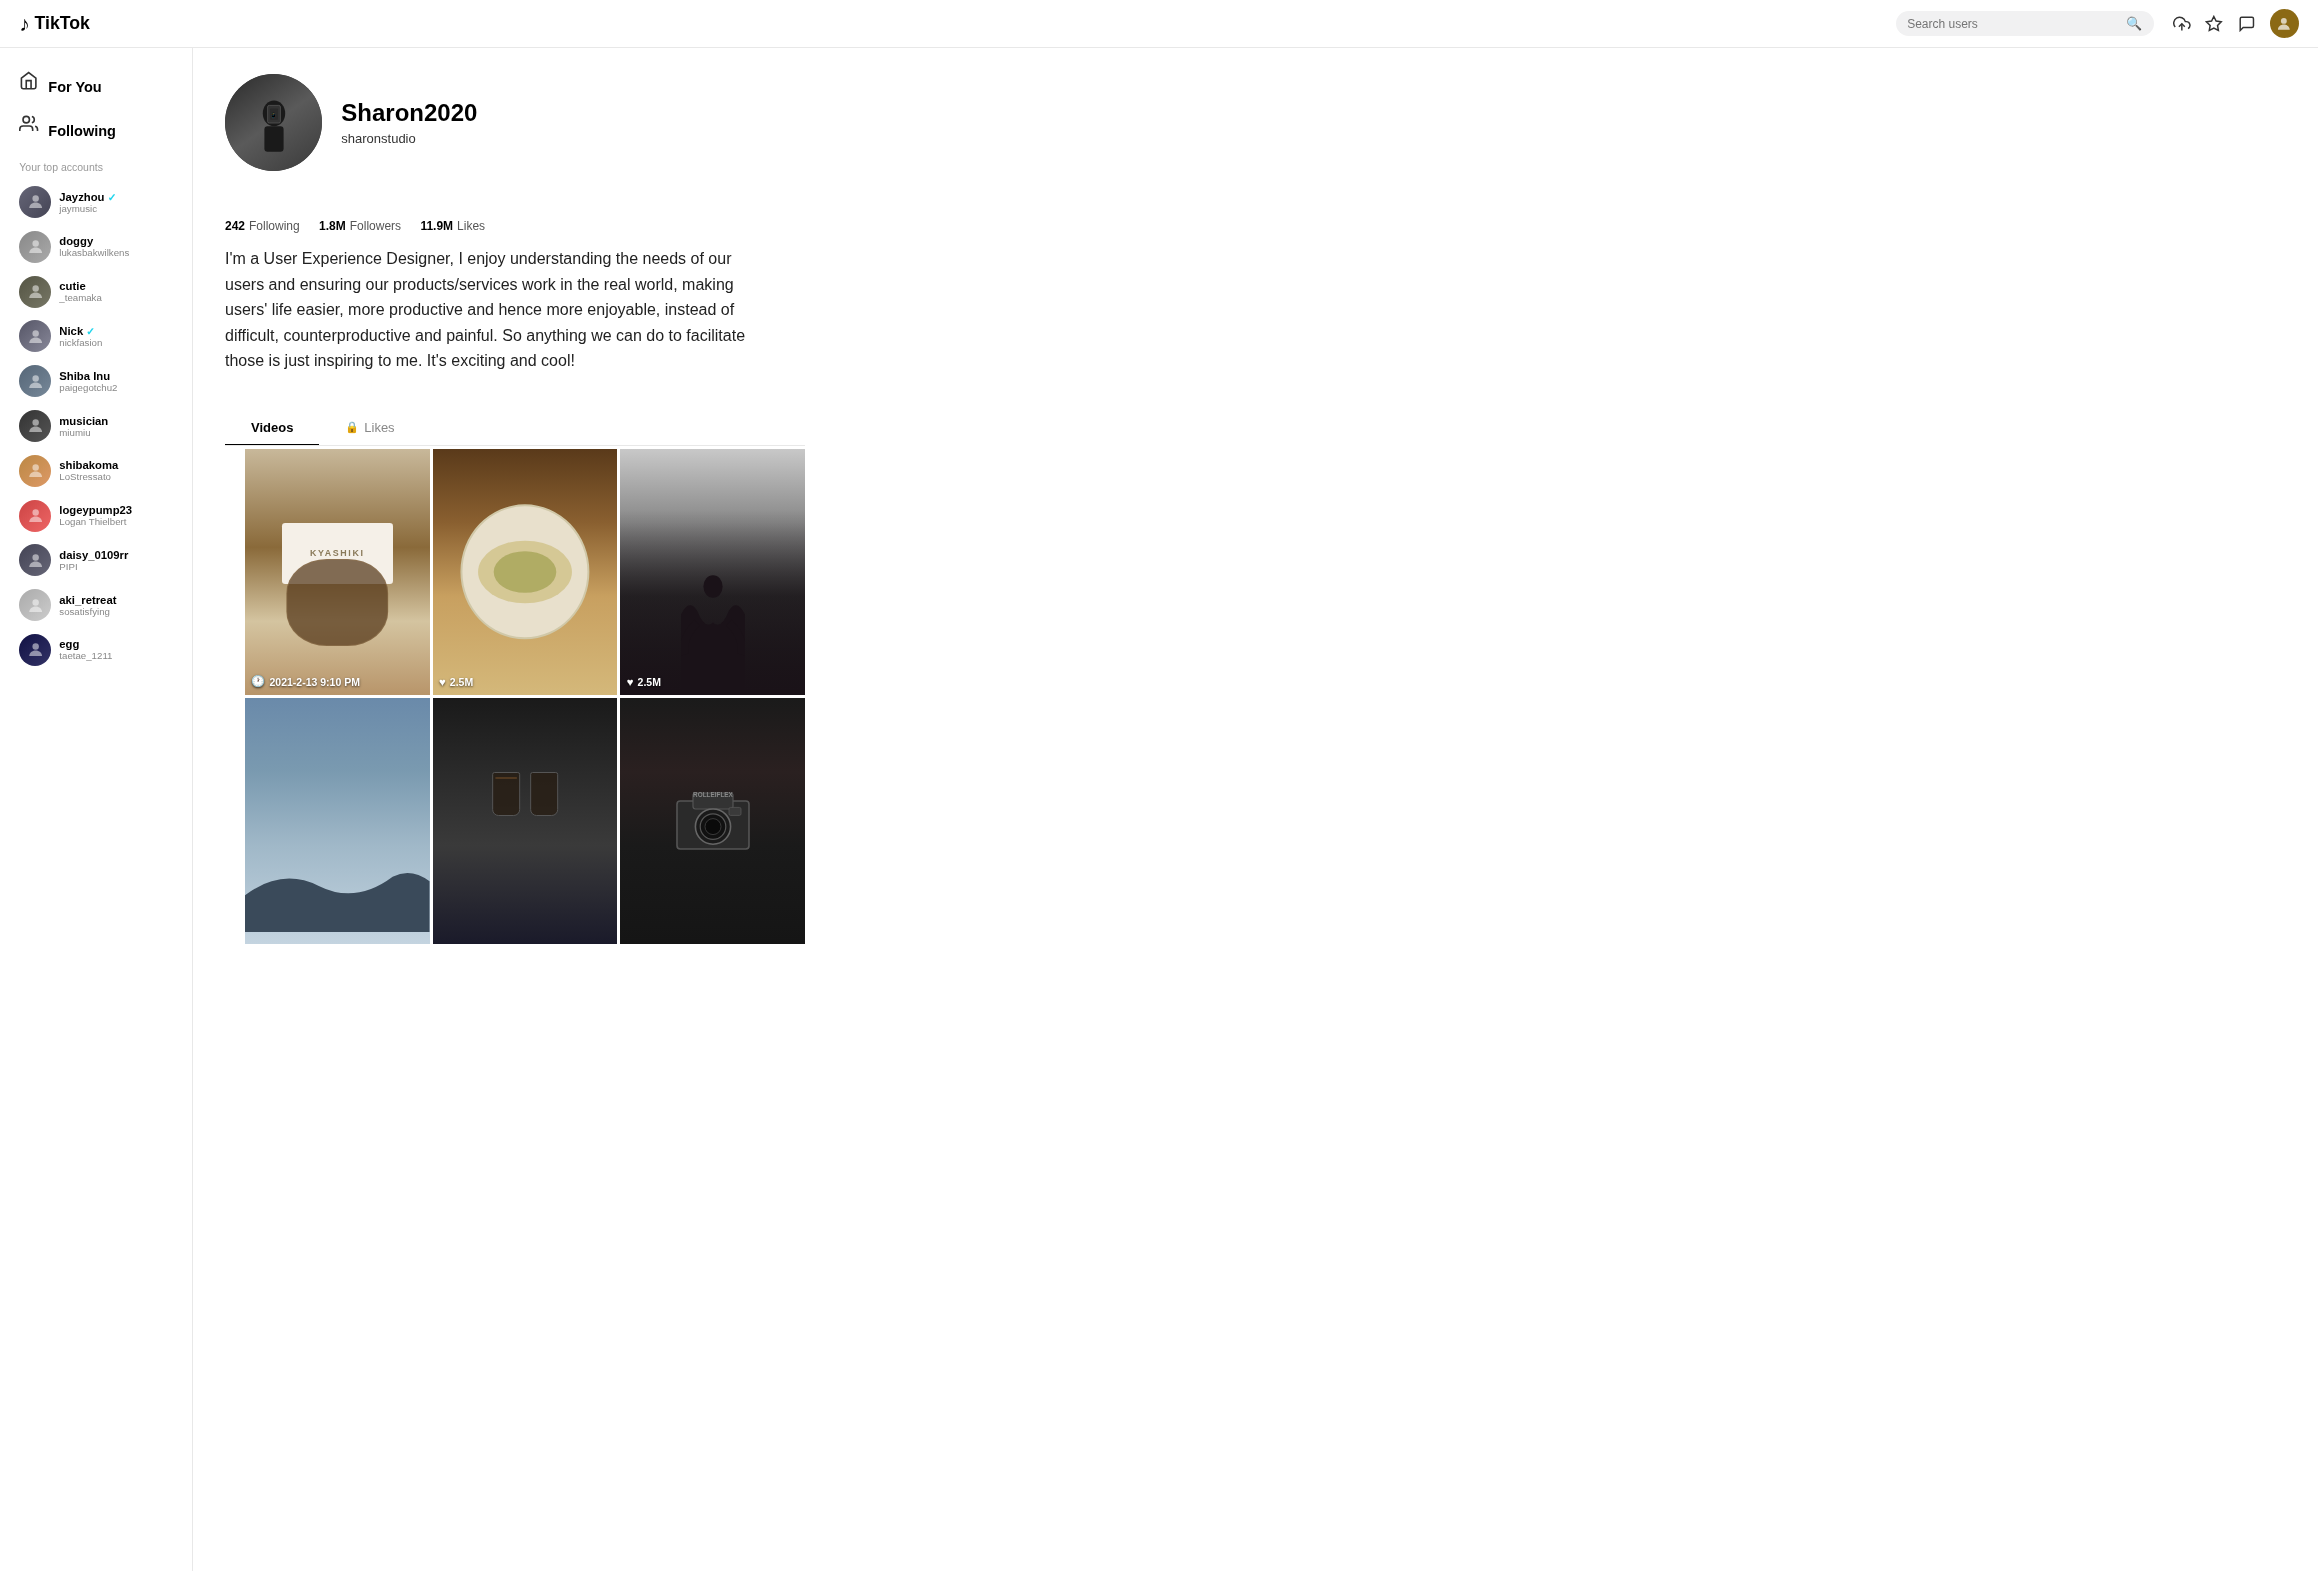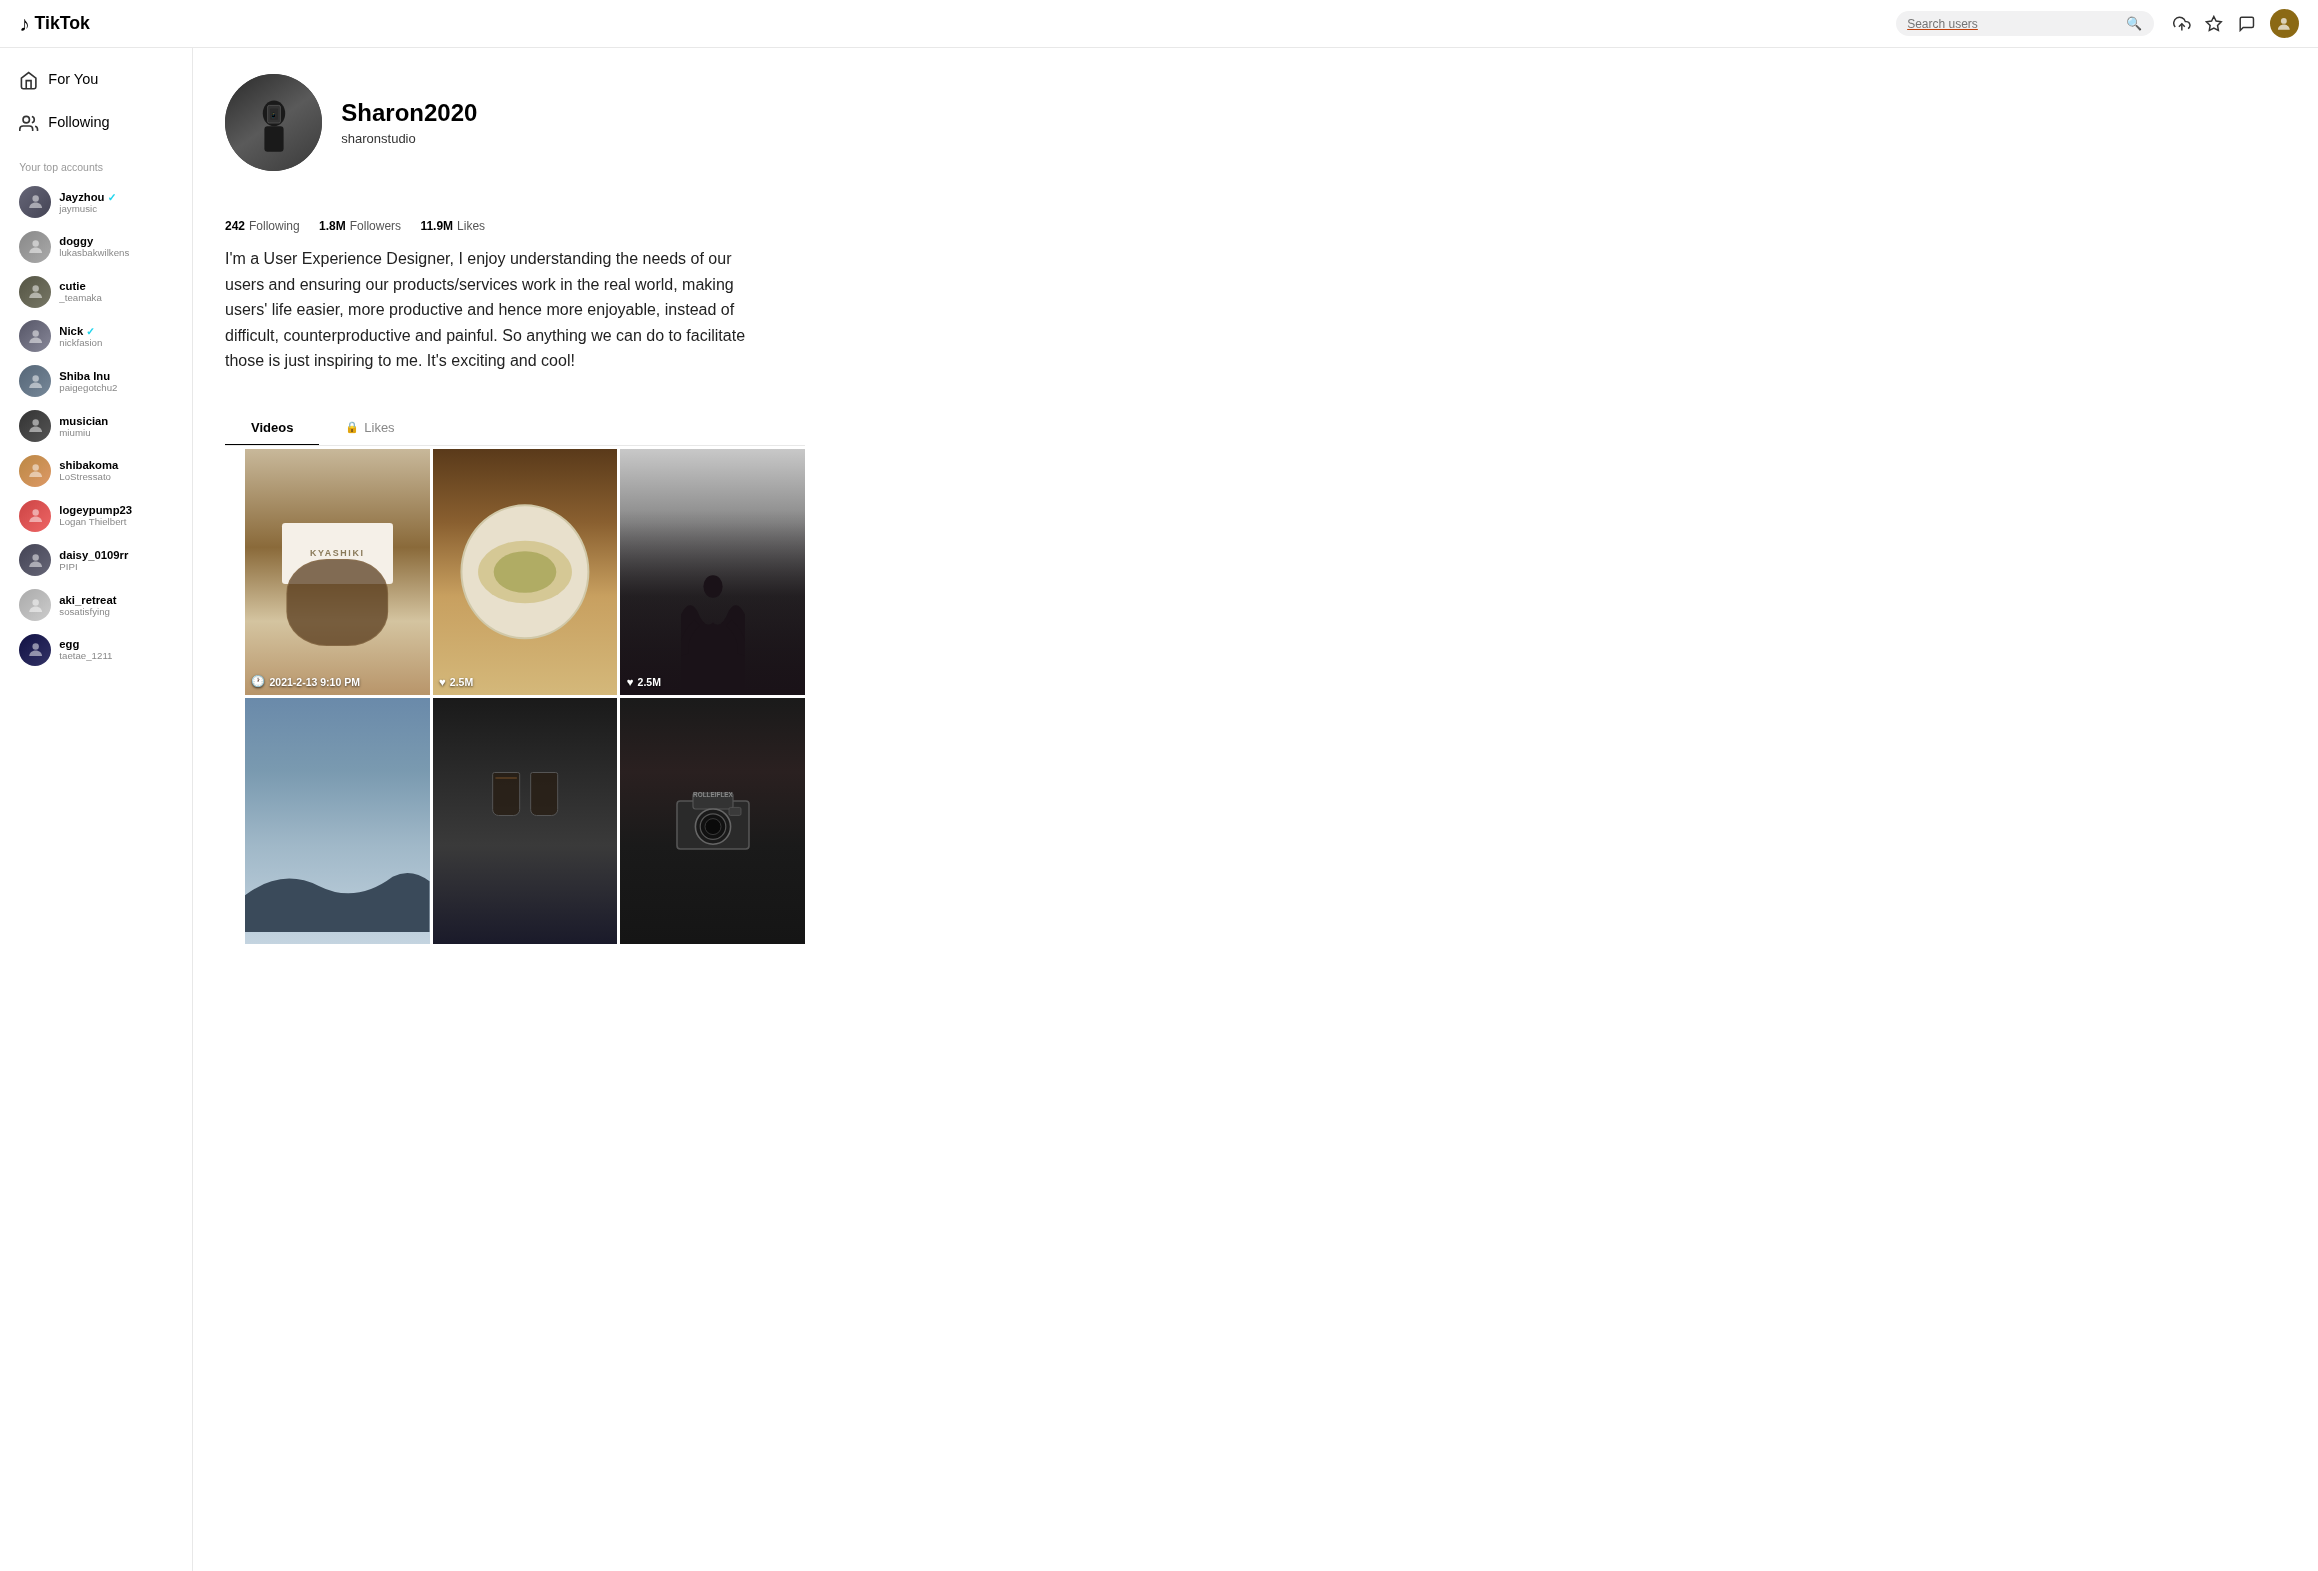--- a/index.html
+++ b/index.html
@@ -38,21 +38,20 @@
       width: 258px;
       gap: 6.4px;
     }
     .search-bar input {
       border: none;
       background: transparent;
       outline: none;
       font-size: 12px;
       color: #c2410c;
       width: 100%;
-      text-decoration: underline;
     }
     .search-icon-svg {
       color: #888;
       font-size: 13px;
     }
     .header-icons {
       display: flex;
       align-items: center;
       gap: 14.5px;
       margin-left: 19.3px;
@@ -88,25 +87,25 @@
 
     
     .sidebar {
       width: 193px;
       min-width: 193px;
       padding: 13px 0;
       border-right: 0.8px solid #e8e8e8;
     }
     .nav-item {
       display: flex;
-      align-items: flex-start;
+      align-items: flex-end;
       gap: 9.7px;
       padding: 9.7px 19.3px;
       font-size: 14.5px;
-      font-weight: 400;
+      font-weight: 700;
       cursor: pointer;
       border-radius: 3.2px;
       transition: background 0.15s;
     }
     .nav-icon {
       font-size: 17.7px;
       color: #333;
     }
     .top-accounts-label {
       font-size: 10.5px;

